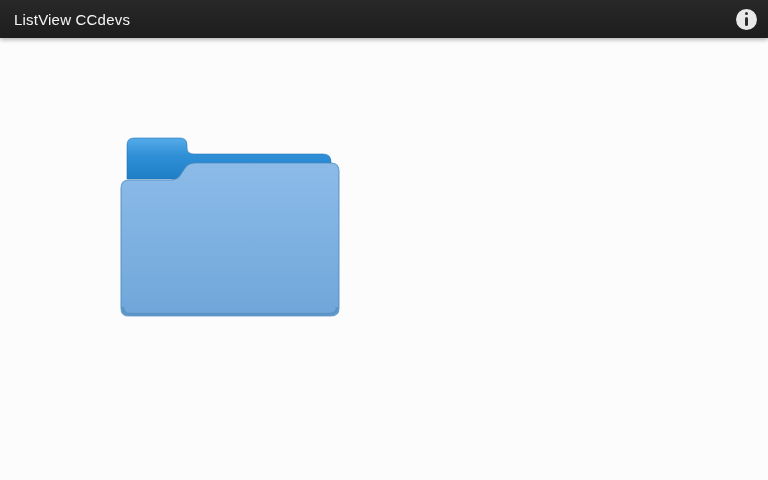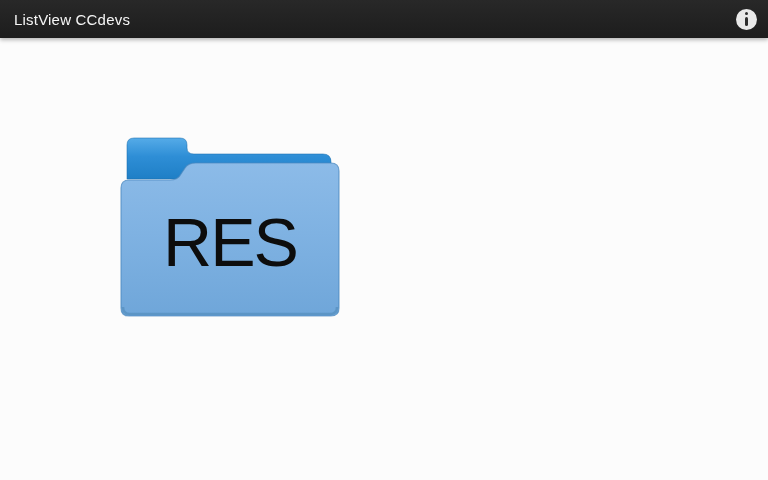--- a/index.html
+++ b/index.html
@@ -162,18 +162,17 @@
       </span>
     </button>
   </header>
 
   <main class="content">
 
     <div class="folder-item pos-0">
       <svg class="folder-svg" viewBox="0 0 220 183">
         <use href="#folder-icon"></use>
       </svg>
-      <div class="folder-label">RES</div>
     </div>
 
 
   </main>
 </div>
 
 </body></html>

